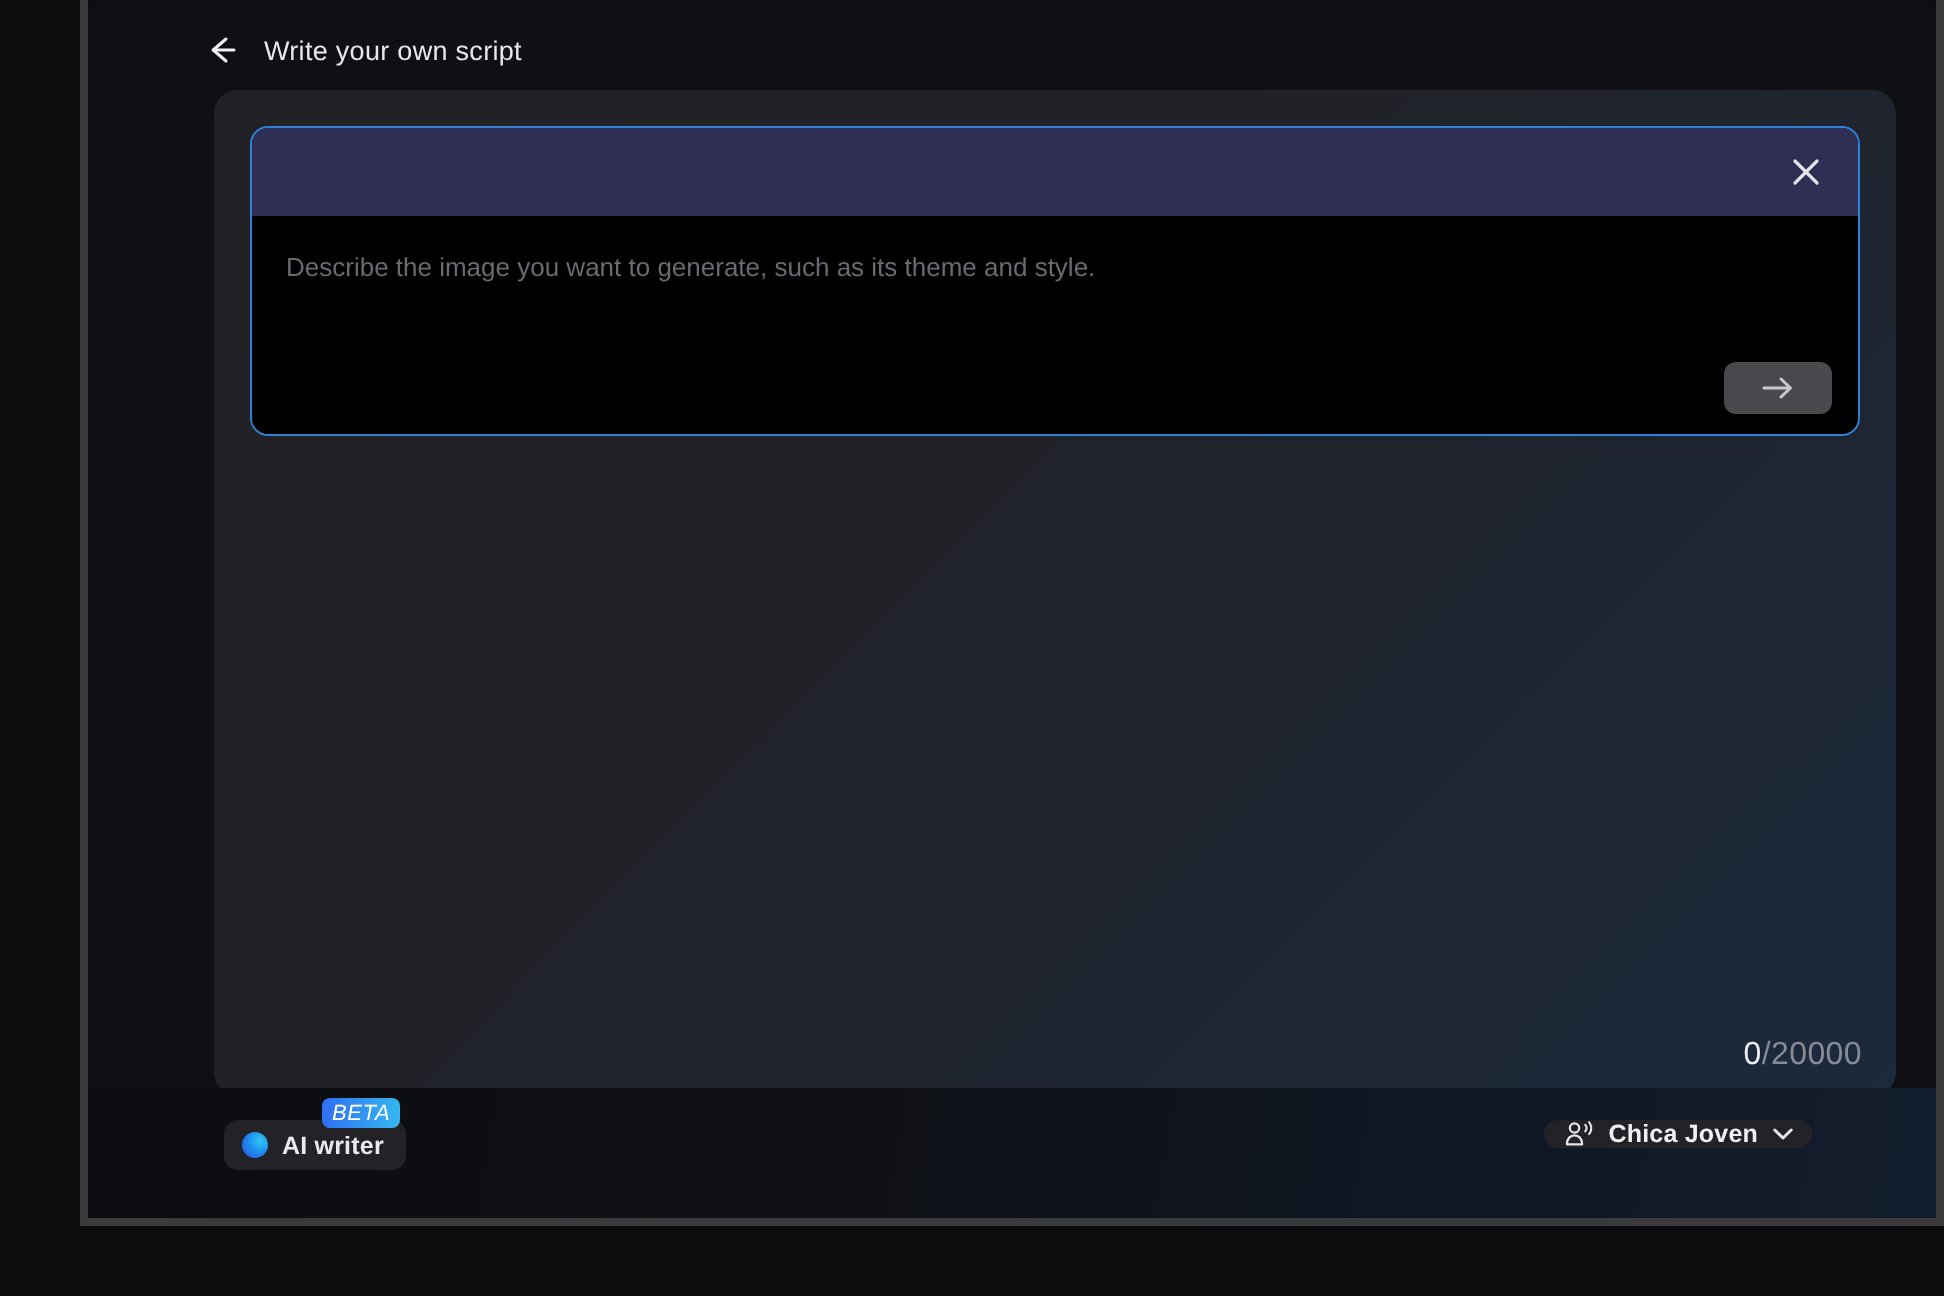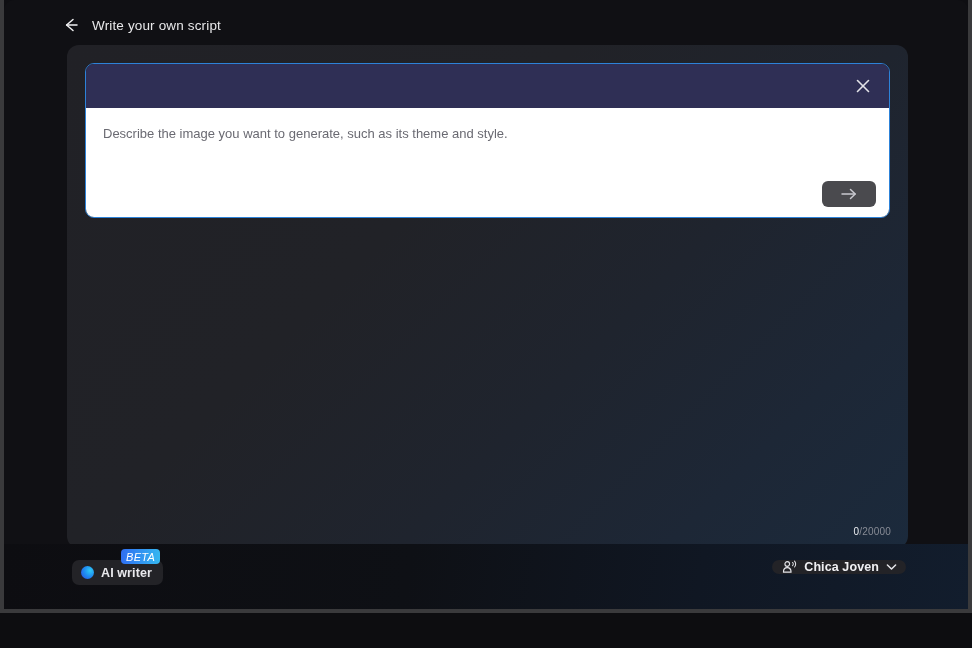--- a/index.html
+++ b/index.html
@@ -59,20 +59,21 @@
   
   .app-body {
     position: relative;
     height: 613px;
     background: #0e0e12;
     box-sizing: border-box;
     border-left: 4px solid #3a3a3c;
     border-right: 4px solid #3a3a3c;
     border-bottom: 4px solid #3a3a3c;
     overflow: hidden;
+    margin-left: 40px;
   }
   .app-inner {
     position: absolute;
     inset: 0;
     background: #101014;
     border-radius: 10px 10px 0 0;
     overflow: hidden;
   }
 
   
@@ -185,21 +186,21 @@
     height: 24px;
     display: flex;
     align-items: center;
     justify-content: center;
     cursor: pointer;
   }
 
   .prompt-body {
     position: relative;
     height: 110px;
-    background: #ffffff;
+    background: #000000;
   }
   .prompt-placeholder {
     position: absolute;
     left: 17px;
     top: 17px;
     right: 20px;
     font-size: 13px;
     color: #6a6a72;
     line-height: 1.4;
     user-select: none;
@@ -216,21 +217,21 @@
     align-items: center;
     justify-content: center;
     cursor: pointer;
   }
 
   
   .char-count {
     position: absolute;
     right: 17px;
     bottom: 11px;
-    font-size: 10px;
+    font-size: 16px;
     color: #8d9099;
     letter-spacing: 0.2px;
   }
   .char-count .cur { color: #eceef2; }
   .char-count .max { color: #878b95; }
 
   
   .footer {
     position: absolute;
     left: 0;

